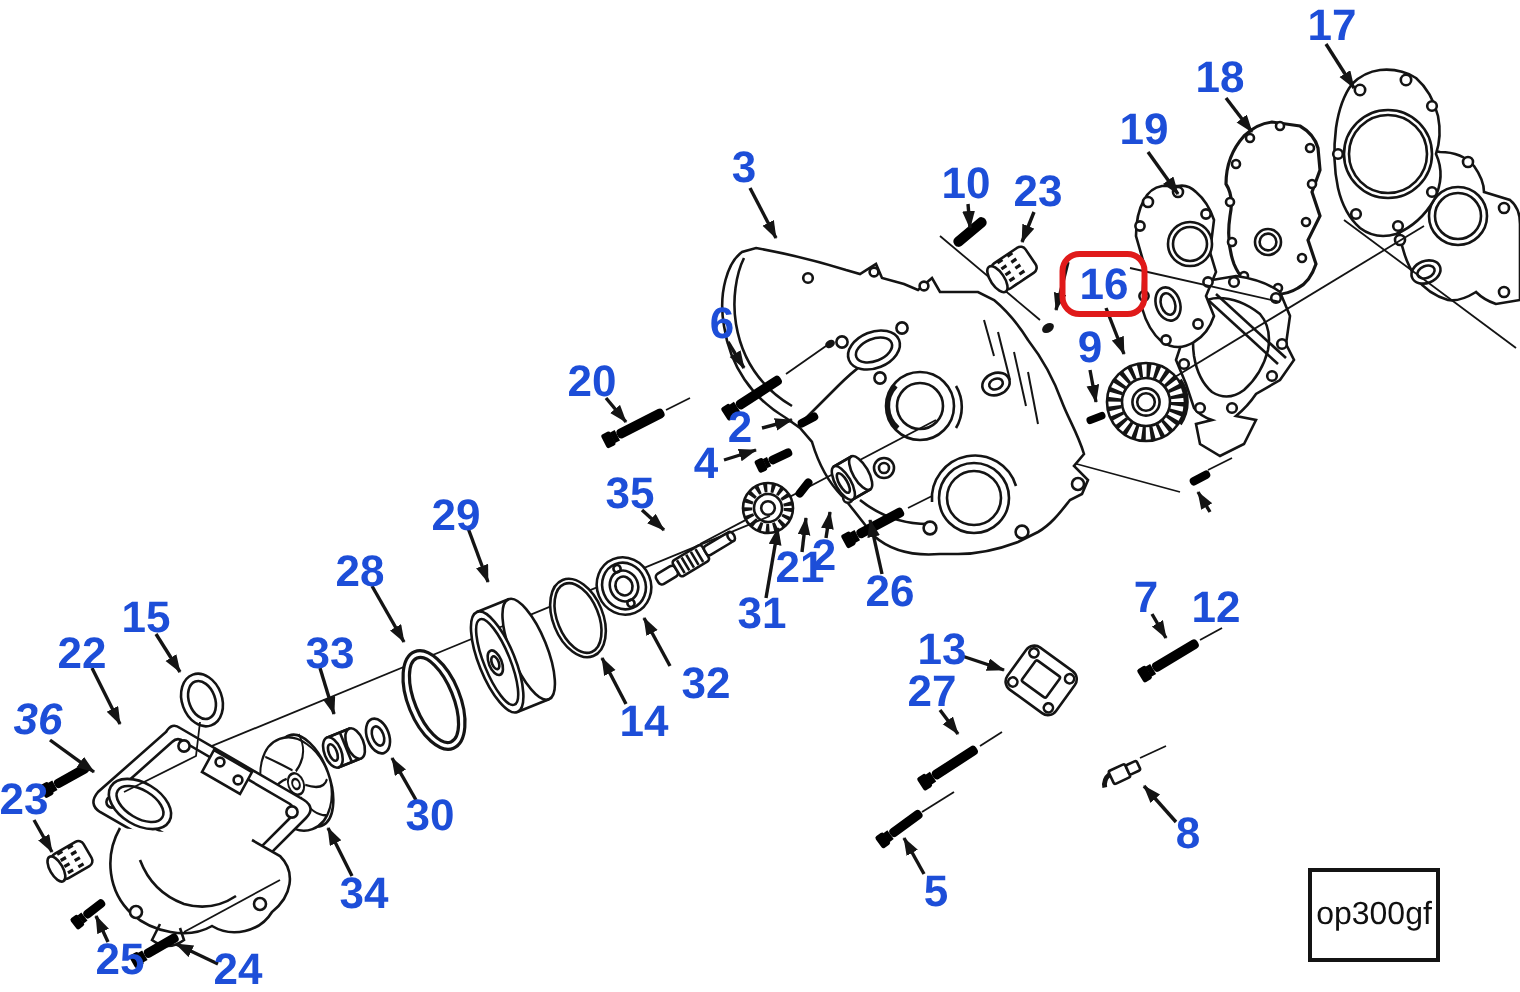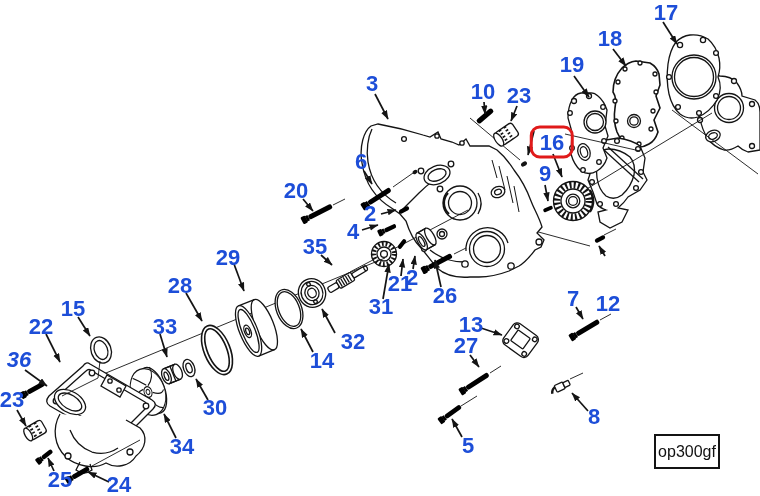--- a/index.html
+++ b/index.html
@@ -7,21 +7,21 @@
          font-family:"Liberation Sans", sans-serif;}
   #art-svg{position:absolute;left:0;top:0;}
   #art path,#art line,#art circle,#art ellipse,#art rect,#art polyline{stroke:#141414;fill:none;}
   #art .w{fill:#ffffff;}
   #art .ink{fill:#141414;stroke:none;}
   #arrow-layer line{stroke:#141414;stroke-width:1.7;}
   .callout{position:absolute;transform:translate(-50%,-50%);
            font-weight:bold;font-size:22px;color:#1d4ed8;line-height:1;white-space:nowrap;
            background:transparent;}
   .callout.highlight{border:3px solid #e01a1a;padding:3px 7px 2px 7px;}
-  .figure-code{position:absolute;left:654px;top:434px;width:66px;height:35px;
+  .figure-code{position:absolute;left:654px;top:434px;width:66px;height:47px;
            border:2px solid #141414;display:flex;align-items:center;justify-content:center;
            font-size:16px;color:#111;background:#fff;box-sizing:border-box;}
 </style>
 </head>
 <body>
 
 <div class="stage">
 
   <svg id="art-svg" width="760" height="496" viewBox="0 0 760 496">
     <defs>

